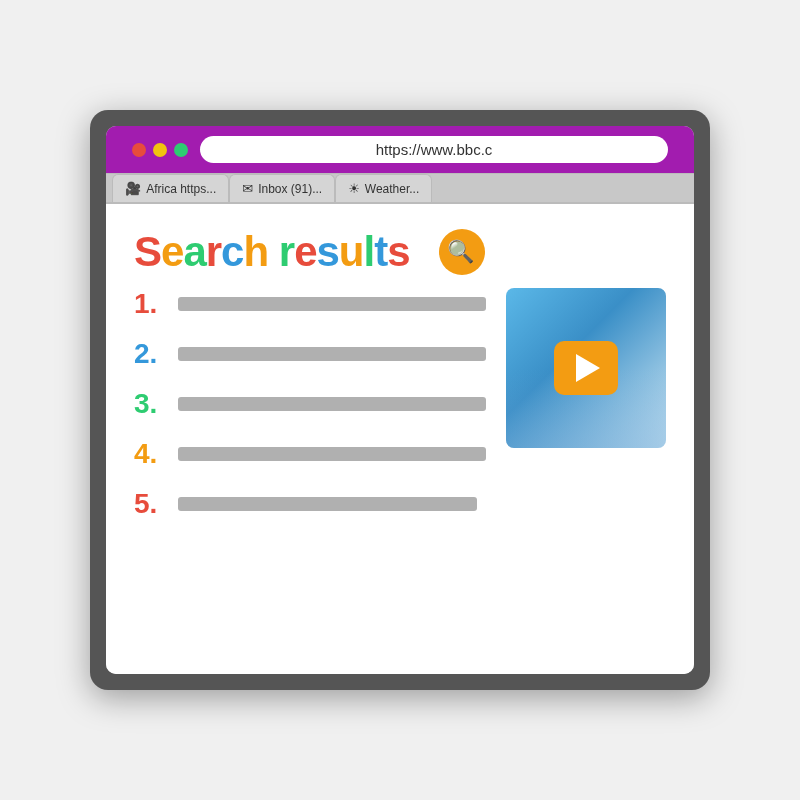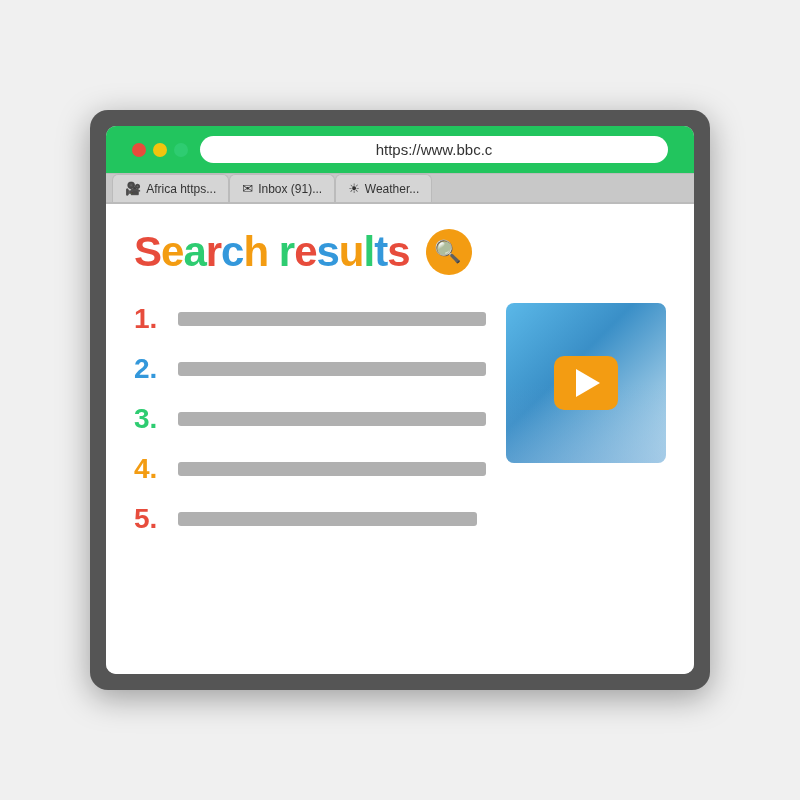--- a/index.html
+++ b/index.html
@@ -28,21 +28,21 @@
       height: 100%;
       background: #e0e0e0;
       border-radius: 10px;
       overflow: hidden;
       display: flex;
       flex-direction: column;
     }
 
     
     .address-bar-row {
-      background: #22c55e;
+      background: #a21caf;
       padding: 10px 26px;
       display: flex;
       align-items: center;
       gap: 12px;
       border-bottom: 1px solid #bbb;
     }
 
     .window-buttons {
       display: flex;
       gap: 7px;
@@ -105,22 +105,22 @@
       flex: 1;
       background: white;
       padding: 24px 28px;
       overflow: hidden;
     }
 
     
     .search-heading-row {
       display: flex;
       align-items: center;
-      gap: 16px;
-      margin-bottom: 27px;
+      gap: 29px;
+      margin-bottom: 12px;
     }
 
     .search-results-title {
       font-size: 42px;
       font-weight: 900;
       letter-spacing: -1px;
     }
 
     .search-results-title .s1 { color: #e74c3c; }
     .search-results-title .s2 { color: #f39c12; }

